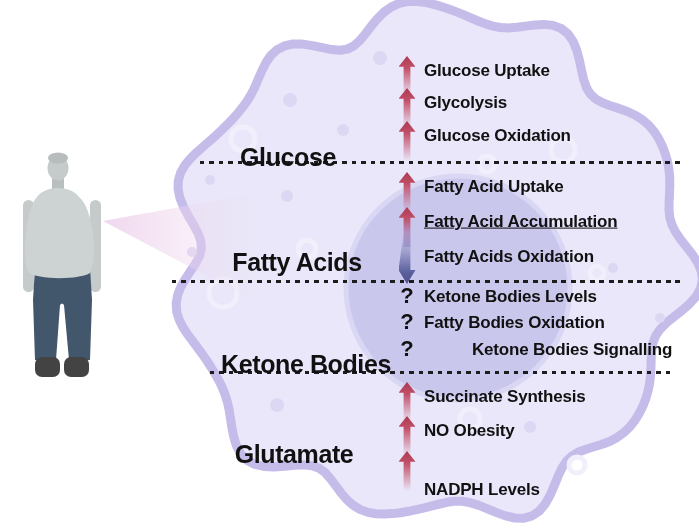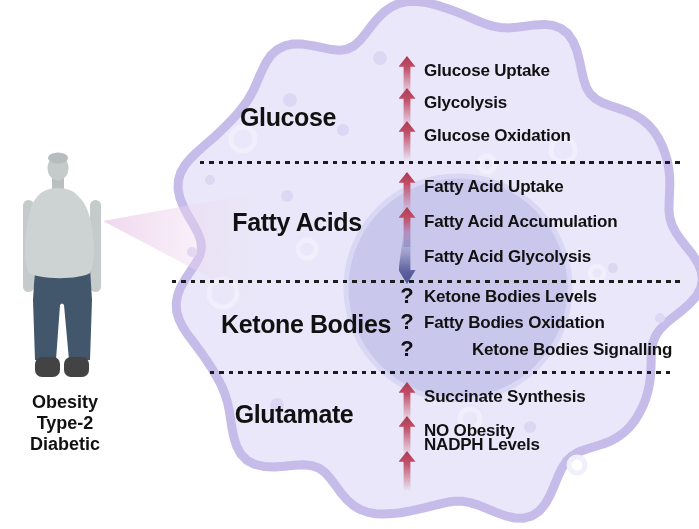--- a/index.html
+++ b/index.html
@@ -2,21 +2,21 @@
 <html><head>
 <meta charset="utf-8">
 <style>
   html,body{margin:0;padding:0;background:#fff;}
   .stage{position:relative;width:699px;height:529px;background:#ffffff;overflow:hidden;
          font-family:"Liberation Sans",sans-serif;color:#111;}
   svg.bg{position:absolute;left:0;top:0;width:699px;height:529px;}
   .dash{position:absolute;height:2.5px;
         background:repeating-linear-gradient(90deg,#1d1d1d 0 4.5px,transparent 4.5px 9.5px);}
   .seclabel{position:absolute;transform:translate(-50%,-50%);font-weight:bold;font-size:25px;
-            letter-spacing:-0.4px;white-space:nowrap;}
+            letter-spacing:-0.4px;white-space:nowrap;margin-top:40px;}
   .rowlabel{position:absolute;transform:translateY(-52%);font-weight:bold;font-size:17px;
             letter-spacing:-0.2px;white-space:nowrap;}
   .arr{position:absolute;width:17px;}
   .arr.up{height:40px;
      background:linear-gradient(to bottom,#ac3a52 0%,#c04f67 30%,rgba(196,84,108,.55) 62%,rgba(196,84,108,0) 100%);
      clip-path:polygon(50% 0%,100% 27%,70% 27%,70% 100%,30% 100%,30% 27%,0% 27%);}
   .arr.up.blend{
      background:linear-gradient(to bottom,#ac3a52 0%,#c04f67 28%,rgba(160,95,150,.55) 62%,rgba(105,105,165,.28) 100%);}
   .arr.down{height:52px;
      background:linear-gradient(to bottom,rgba(90,95,155,0) 0%,rgba(90,95,155,.4) 40%,#5a5f9b 78%,#4f548e 100%);
@@ -90,36 +90,32 @@
       <div class="arr up" style="left: 398.5px; top: 56px;"></div>
       <div class="rowlabel" style="left: 424px; top: 71px;">Glucose Uptake</div>
       <div class="arr up" style="left: 398.5px; top: 88px;"></div>
       <div class="rowlabel" style="left: 424px; top: 103px; text-align: right;">Glycolysis</div>
       <div class="arr up" style="left: 398.5px; top: 121px;"></div>
       <div class="rowlabel" style="left: 424px; top: 136px;">Glucose Oxidation</div>
       <div class="seclabel" style="left: 297px; top: 222px;">Fatty Acids</div>
       <div class="arr up" style="left: 398.5px; top: 172px;"></div>
       <div class="rowlabel" style="left: 424px; top: 187px;">Fatty Acid Uptake</div>
       <div class="arr up blend" style="left: 398.5px; top: 207px;"></div>
-      <div class="rowlabel" style="left: 424px; top: 222px;">Fatty Acid Accumulation</div>
+      <div class="rowlabel" style="left: 424px; top: 222px; text-decoration: underline;">Fatty Acid Accumulation</div>
       <div class="arr down" style="left: 398.5px; top: 232px;"></div>
-      <div class="rowlabel" style="left: 424px; top: 257px;">Fatty Acid Glycolysis</div>
+      <div class="rowlabel" style="left: 424px; top: 257px;">Fatty Acids Oxidation</div>
       <div class="seclabel" style="left: 306px; top: 324px; text-align: right;">Ketone Bodies</div>
       <span class="q" style="left: 407px; top: 297px;">?</span>
       <div class="rowlabel" style="left: 424px; top: 297px;">Ketone Bodies Levels</div>
       <span class="q" style="left: 407px; top: 323px;">?</span>
       <div class="rowlabel" style="left: 424px; top: 323px;">Fatty Bodies Oxidation</div>
       <span class="q" style="left: 407px; top: 350px;">?</span>
       <div class="rowlabel" style="left: 424px; top: 350px; margin-left: 48px;">Ketone Bodies Signalling</div>
       <div class="seclabel" style="left: 294px; top: 414px;">Glutamate</div>
       <div class="arr up" style="left: 398.5px; top: 382px;"></div>
       <div class="rowlabel" style="left: 424px; top: 397px;">Succinate Synthesis</div>
       <div class="arr up" style="left: 398.5px; top: 416px;"></div>
       <div class="rowlabel" style="left: 424px; top: 431px;">NO Obesity</div>
       <div class="arr up" style="left: 398.5px; top: 451px;"></div>
-      <div class="rowlabel" style="left: 424px; top: 445px; text-align: center;">NADPH Levels</div>
+      <div class="rowlabel" style="left: 424px; top: 490px; text-align: center;">NADPH Levels</div>
     </div>
 
-  <div class="caption">
-    <div>Obesity</div>
-    <div>Type-2 Diabetic</div>
-  </div>
 </div>
 
 </body></html>

